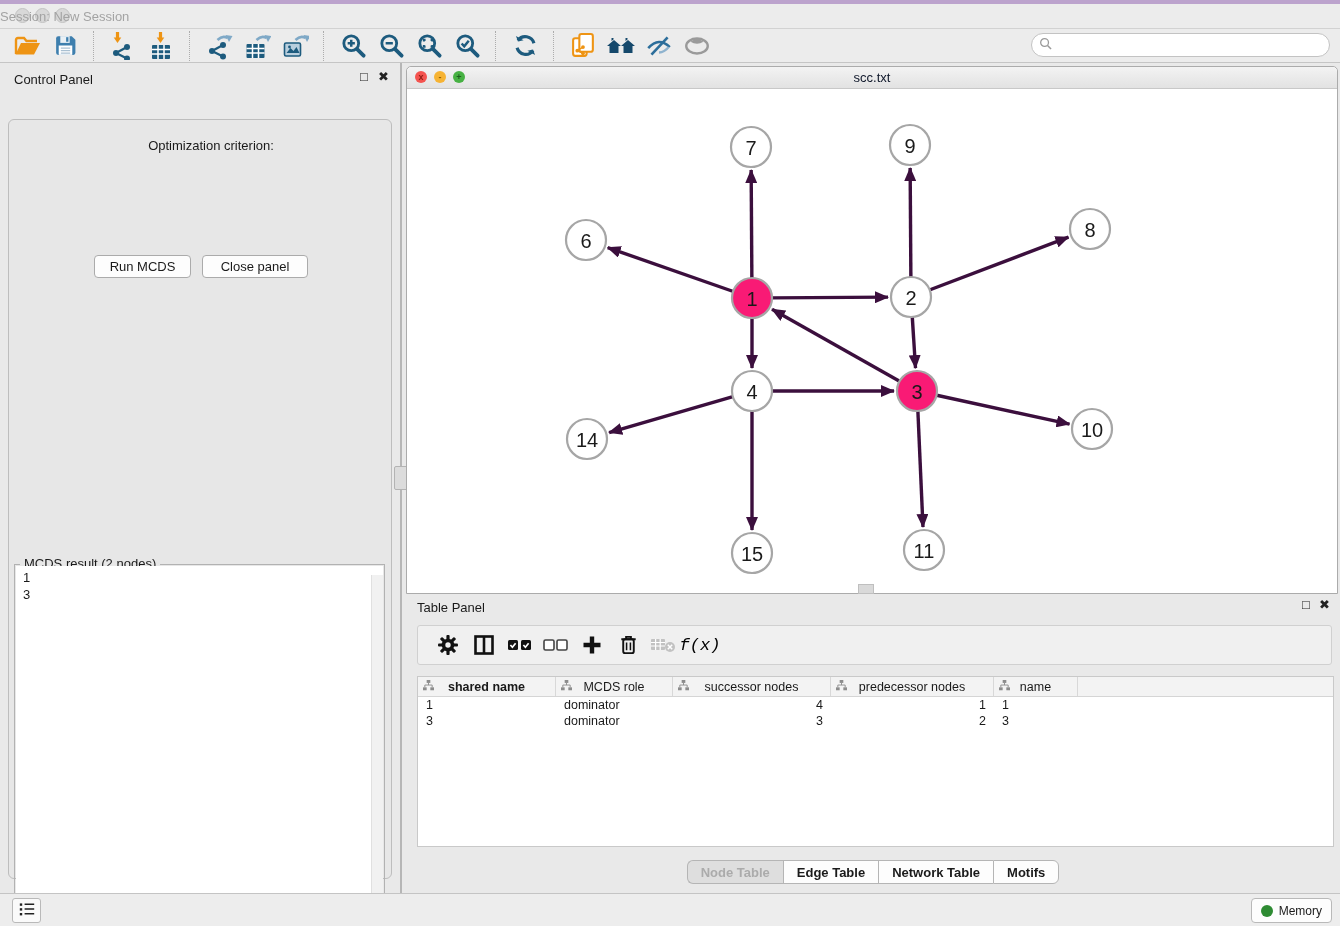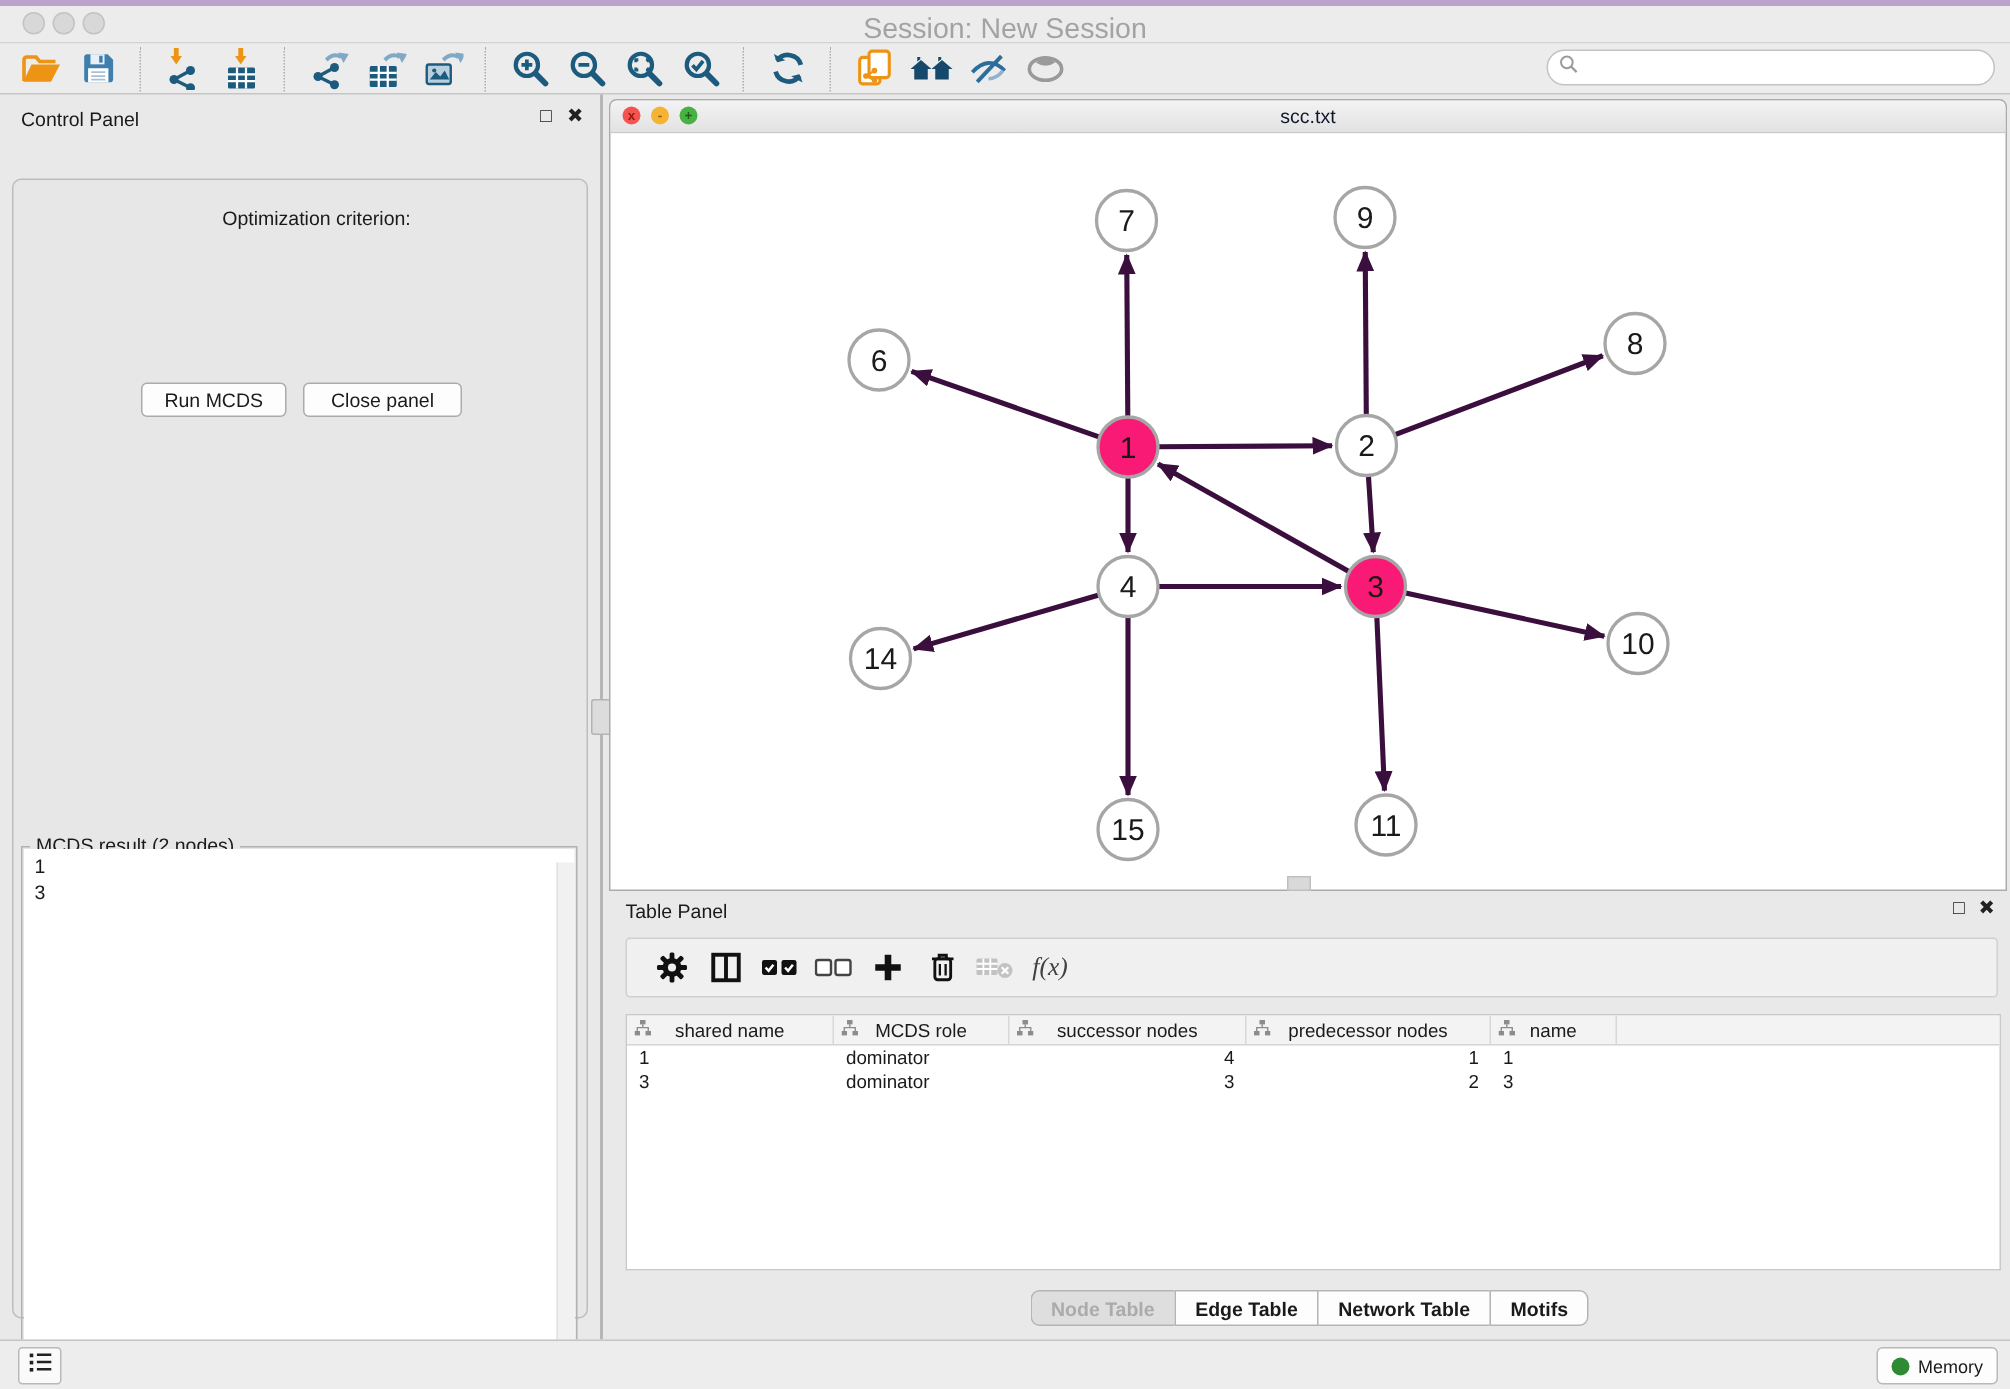--- a/index.html
+++ b/index.html
@@ -3,21 +3,21 @@
 <meta charset="utf-8">
 <style>
   html,body{margin:0;padding:0}
   body{width:1340px;height:926px;position:relative;overflow:hidden;
        font-family:"Liberation Sans",sans-serif;background:#E9E9E9;color:#1a1a1a}
   .abs{position:absolute}
   
   #top-strip{left:0;top:0;width:1340px;height:4px;background:#BCA3CD}
   #titlebar{left:0;top:4px;width:1340px;height:24px;background:#ECECEC;border-bottom:1px solid #D2D2D2}
   .tl-gray{width:13px;height:13px;border-radius:50%;background:#D8D8D8;border:1px solid #C3C3C3;top:4px}
-  #title-text{left:0;top:5px;width:100%;text-align:center;font-size:19px;color:#A3A3A3}
+  #title-text{left:0;top:5px;width:100%;font-size:13px;color:#A3A3A3}
   #toolbar{left:0;top:29px;width:1340px;height:34px;background:#ECECEC;border-bottom:1px solid #C5C5C5;
            display:flex;align-items:center;padding-left:8px;box-sizing:border-box}
   .tb-icon{width:34px;height:30px;display:flex;align-items:center;justify-content:center;cursor:pointer;margin:0 2px}
   .tb-sep{width:1px;height:30px;border-left:1px dotted #ACACAC;margin:0 9px}
   #search-box{right:10px;top:33px;width:290px;height:22px;background:#fff;border:1px solid #C3C3C3;border-radius:12px;
               display:flex;align-items:center;padding-left:7px}
   #search-input{border:none;outline:none;flex:1;height:18px;font-size:12px;background:transparent;margin-left:4px}
   
   #control-panel{left:0;top:63px;width:400px;height:830px}
   #cp-title{left:14px;top:9px;font-size:13px;color:#1a1a1a}
@@ -411,26 +411,26 @@
             <rect x="1" y="4" width="14" height="11" rx="1" fill="#C2C2C2"></rect>
             <g stroke="#fff" stroke-width="1.2">
               <path d="M1 7.5h14M1 11h14M5.6 4v11M10.2 4v11"></path>
             </g>
             <circle cx="20" cy="12" r="5" fill="#C2C2C2"></circle>
             <path d="M17.8 9.8l4.4 4.4M22.2 9.8l-4.4 4.4" stroke="#fff" stroke-width="1.5"></path>
           </g>
         </svg>
       </div>
       <div class="tp-icon">
-        <span style="font-family:Liberation Serif, serif;font-style:italic;font-size:17px;color:#404040">f(x)</span>
+        <span style="font-family:Liberation Mono, monospace;font-style:italic;font-size:17px;color:#000000">f(x)</span>
       </div>
     </div>
   <div id="tp-table" class="abs">
     <div id="tp-header">
-        <div class="th-cell" style="width: 138px;">
+        <div class="th-cell" style="width: 138px; font-weight: bold;">
           <span class="th-icon"><svg width="11" height="11" viewBox="0 0 12 12">
               <g fill="#8C8C8C">
                 <rect x="4" y="0" width="4" height="3.2"></rect>
                 <rect x="0" y="8" width="4" height="3.2"></rect>
                 <rect x="8" y="8" width="4" height="3.2"></rect>
               </g>
               <path d="M6 3v2.5M2 8V5.5h8V8" stroke="#8C8C8C" fill="none"></path>
             </svg></span>
           <span>shared name</span>
         </div>

